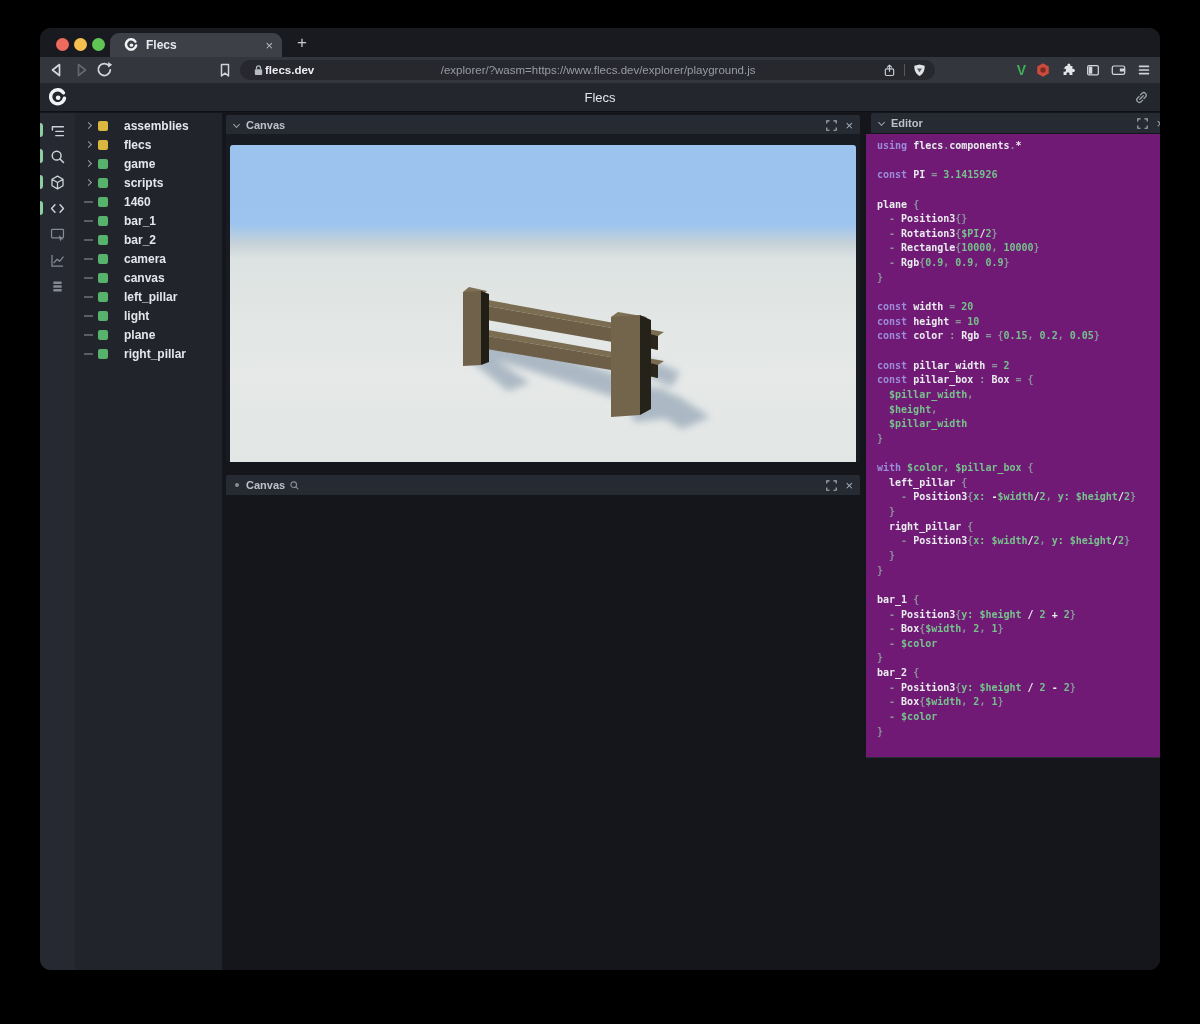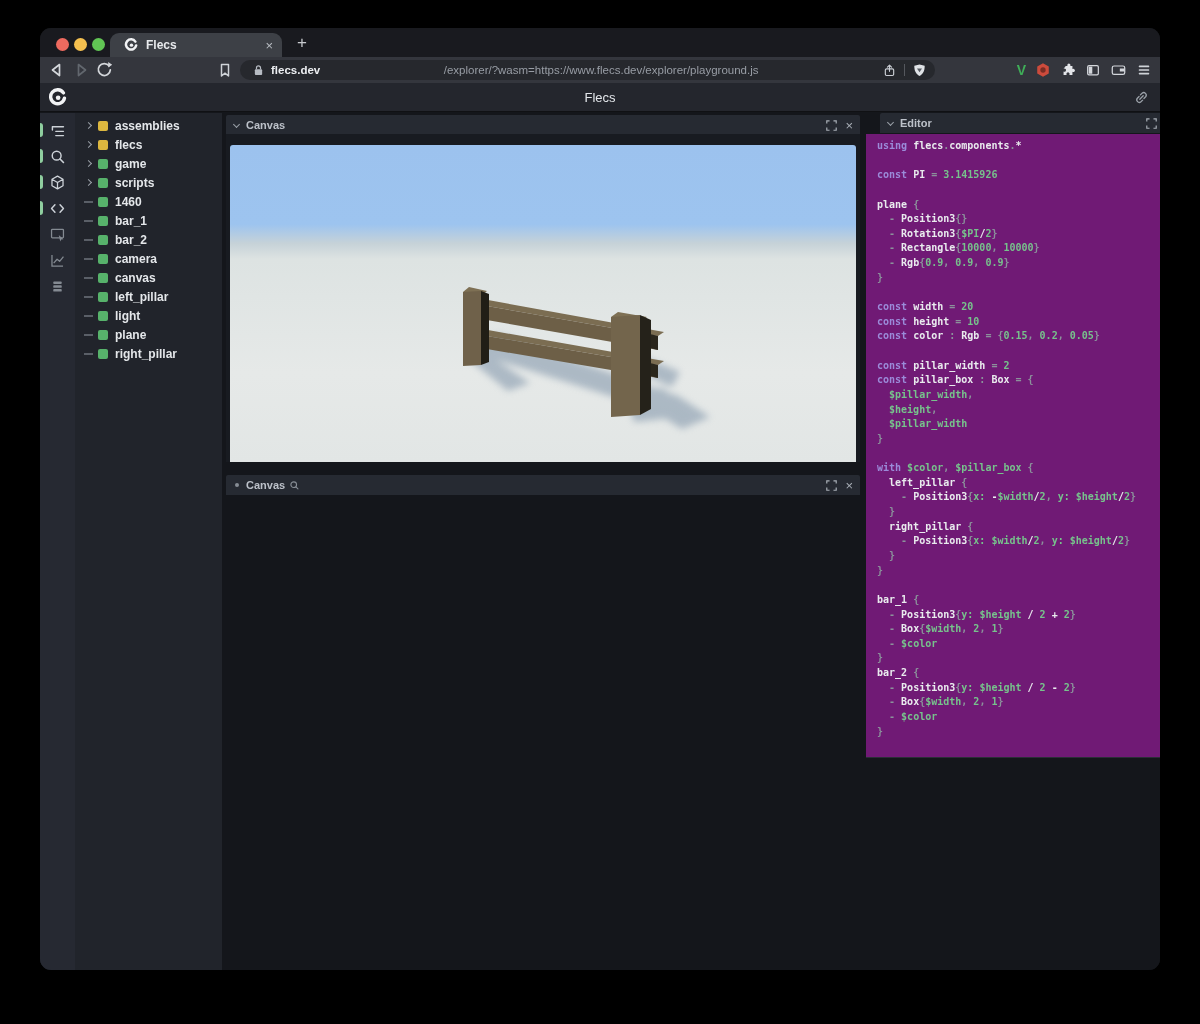--- a/index.html
+++ b/index.html
@@ -9,41 +9,41 @@
   
   .tabstrip { position:absolute; left:0; top:0; width:100%; height:29px; background:#191a1f; }
   .tl { position:absolute; top:10px; width:13px; height:13px; border-radius:50%; }
   .tab { position:absolute; left:70px; top:5px; width:172px; height:24px; background:#3d4046; border-radius:9px 9px 0 0; display:flex; align-items:center; padding:0 9px 0 14px; }
   .tab-title { font-size:12px; font-weight:bold; color:#e7e9ec; margin-left:8px; flex:1; }
   .tab-close { color:#b9bdc3; font-size:13px; line-height:1; cursor:default; }
   .newtab { position:absolute; left:250px; top:3px; width:24px; height:24px; color:#c7cace; font-size:17px; text-align:center; line-height:23px; }
   .toolbar { position:absolute; left:0; top:29px; width:100%; height:26px; background:#34363d; }
   .navbtn { position:absolute; top:4px; width:18px; height:18px; }
   .urlbar { position:absolute; left:200px; top:3px; width:695px; height:20px; background:#26282d; border-radius:10px; display:flex; align-items:center; padding:0 8px 0 12px; }
-  .url-domain { font-size:11.5px; font-weight:bold; color:#eceef1; margin-left:6px; white-space:nowrap; }
+  .url-domain { font-size:11.5px; font-weight:bold; color:#eceef1; white-space:nowrap; }
   .url-rest { font-size:11.5px; color:#989da5; white-space:nowrap; flex:1;text-align:center; }
   .url-sep { width:1px; height:12px; background:#55585e; margin:0 7px; }
   .extrow { position:absolute; right:6px; top:0; height:26px; display:flex; align-items:center; gap:9px; padding-right:2px; }
   .ext-v { color:#3fae58; font-weight:bold; font-size:14px; }
 
   
   .appheader { position:absolute; left:0; top:55px; width:100%; height:29px; background:#24262d; border-bottom:1px solid #101114; }
   .app-title { position:absolute; left:0; right:0; top:0; height:29px; text-align:center; line-height:29px; font-size:13px; color:#e3e6ea; }
 
   
   .appbody { position:absolute; left:0; top:85px; width:100%; height:857px; background:#14161b; }
   .rail { position:absolute; left:0; top:0; width:35px; height:100%; background:#262932; padding-top:4px; }
   .rail-btn { position:relative; width:35px; height:26px; display:flex; align-items:center; justify-content:center; }
   .rail-btn.active::before { content:""; position:absolute; left:0; top:6px; width:3px; height:14px; background:#8fce9f; border-radius:0 3px 3px 0; }
   .tree { position:absolute; left:35px; top:0; width:147px; height:100%; background:#21242b; padding-top:3px; }
   .tree-item { height:19px; display:flex; align-items:center; padding-left:9px; }
   .chev { width:5px; height:5px; border-top:1.5px solid #9aa0a8; border-right:1.5px solid #9aa0a8; transform:rotate(45deg); margin:0 7px 0 2px; }
   .dash { width:9px; height:2px; background:#5a5f67; margin:0 5px 0 0; }
   .sq { width:10px; height:10px; border-radius:2px; flex:none; }
-  .tlabel { font-size:12px; font-weight:bold; color:#e4e7ea; margin-left:7px; white-space:nowrap; }
+  .tlabel { font-size:12px; font-weight:bold; color:#e4e7ea; margin-left:16px; white-space:nowrap; }
 
   
   .panel-h { position:absolute; height:20px; background:#262a32; display:flex; align-items:center; padding:0 7px; border-radius:2px 2px 0 0; }
   .panel-title { font-size:11px; font-weight:bold; color:#bcc1c9; margin-left:7px; flex:1; }
   .p-dot { width:4px; height:4px; border-radius:50%; background:#878d95; margin-left:2px; }
   .p-chev { width:5px; height:5px; border-top:1.5px solid #9aa0a8; border-right:1.5px solid #9aa0a8; transform:rotate(135deg); margin-left:1px; margin-bottom:2px; }
   .p-close { color:#a9afb7; font-size:13px; line-height:1; margin-left:8px; }
   .canvas-panel-body { position:absolute; left:186px; top:21px; width:634px; height:328px; background:#181b21; }
   .scene { position:absolute; left:4px; top:11px; width:626px; height:317px; border-radius:3px 3px 0 0; overflow:hidden;
            background:linear-gradient(180deg,#9cc2ee 0%,#9dc4ef 25%,#c6d2d8 31%,#dde3e2 36%,#e6e9e8 72%,#e2e6e5 100%); }
@@ -309,21 +309,21 @@
         <path d="M8.8 8.8 l2.6 2.6" stroke="#878d95" stroke-width="1.4" stroke-linecap="round"></path>
       </svg>
       <span style="flex:1"></span>
       <svg width="11" height="11" viewBox="0 0 14 14">
         <path d="M1 4.5 V1 h3.5 M9.5 1 H13 v3.5 M13 9.5 V13 H9.5 M4.5 13 H1 V9.5" fill="none" stroke="#a9afb7" stroke-width="1.5"></path>
       </svg>
       <span class="p-close">×</span>
     </div>
 
     <div class="editor">
-      <div class="panel-h" style="left:14px; top:0; width:300px;">
+      <div class="panel-h" style="left:5px; top:0; width:300px;">
         <span class="p-chev"></span>
         <span class="panel-title">Editor</span>
         <svg width="11" height="11" viewBox="0 0 14 14">
           <path d="M1 4.5 V1 h3.5 M9.5 1 H13 v3.5 M13 9.5 V13 H9.5 M4.5 13 H1 V9.5" fill="none" stroke="#a9afb7" stroke-width="1.5"></path>
         </svg>
         <span class="p-close">×</span>
       </div>
       <div class="editor-body">
         <div class="code">
             <div class="cl"><span class="t-k">using </span><span class="t-i">flecs</span><span class="t-p">.</span><span class="t-i">components</span><span class="t-p">.</span><span class="t-i">*</span></div>

